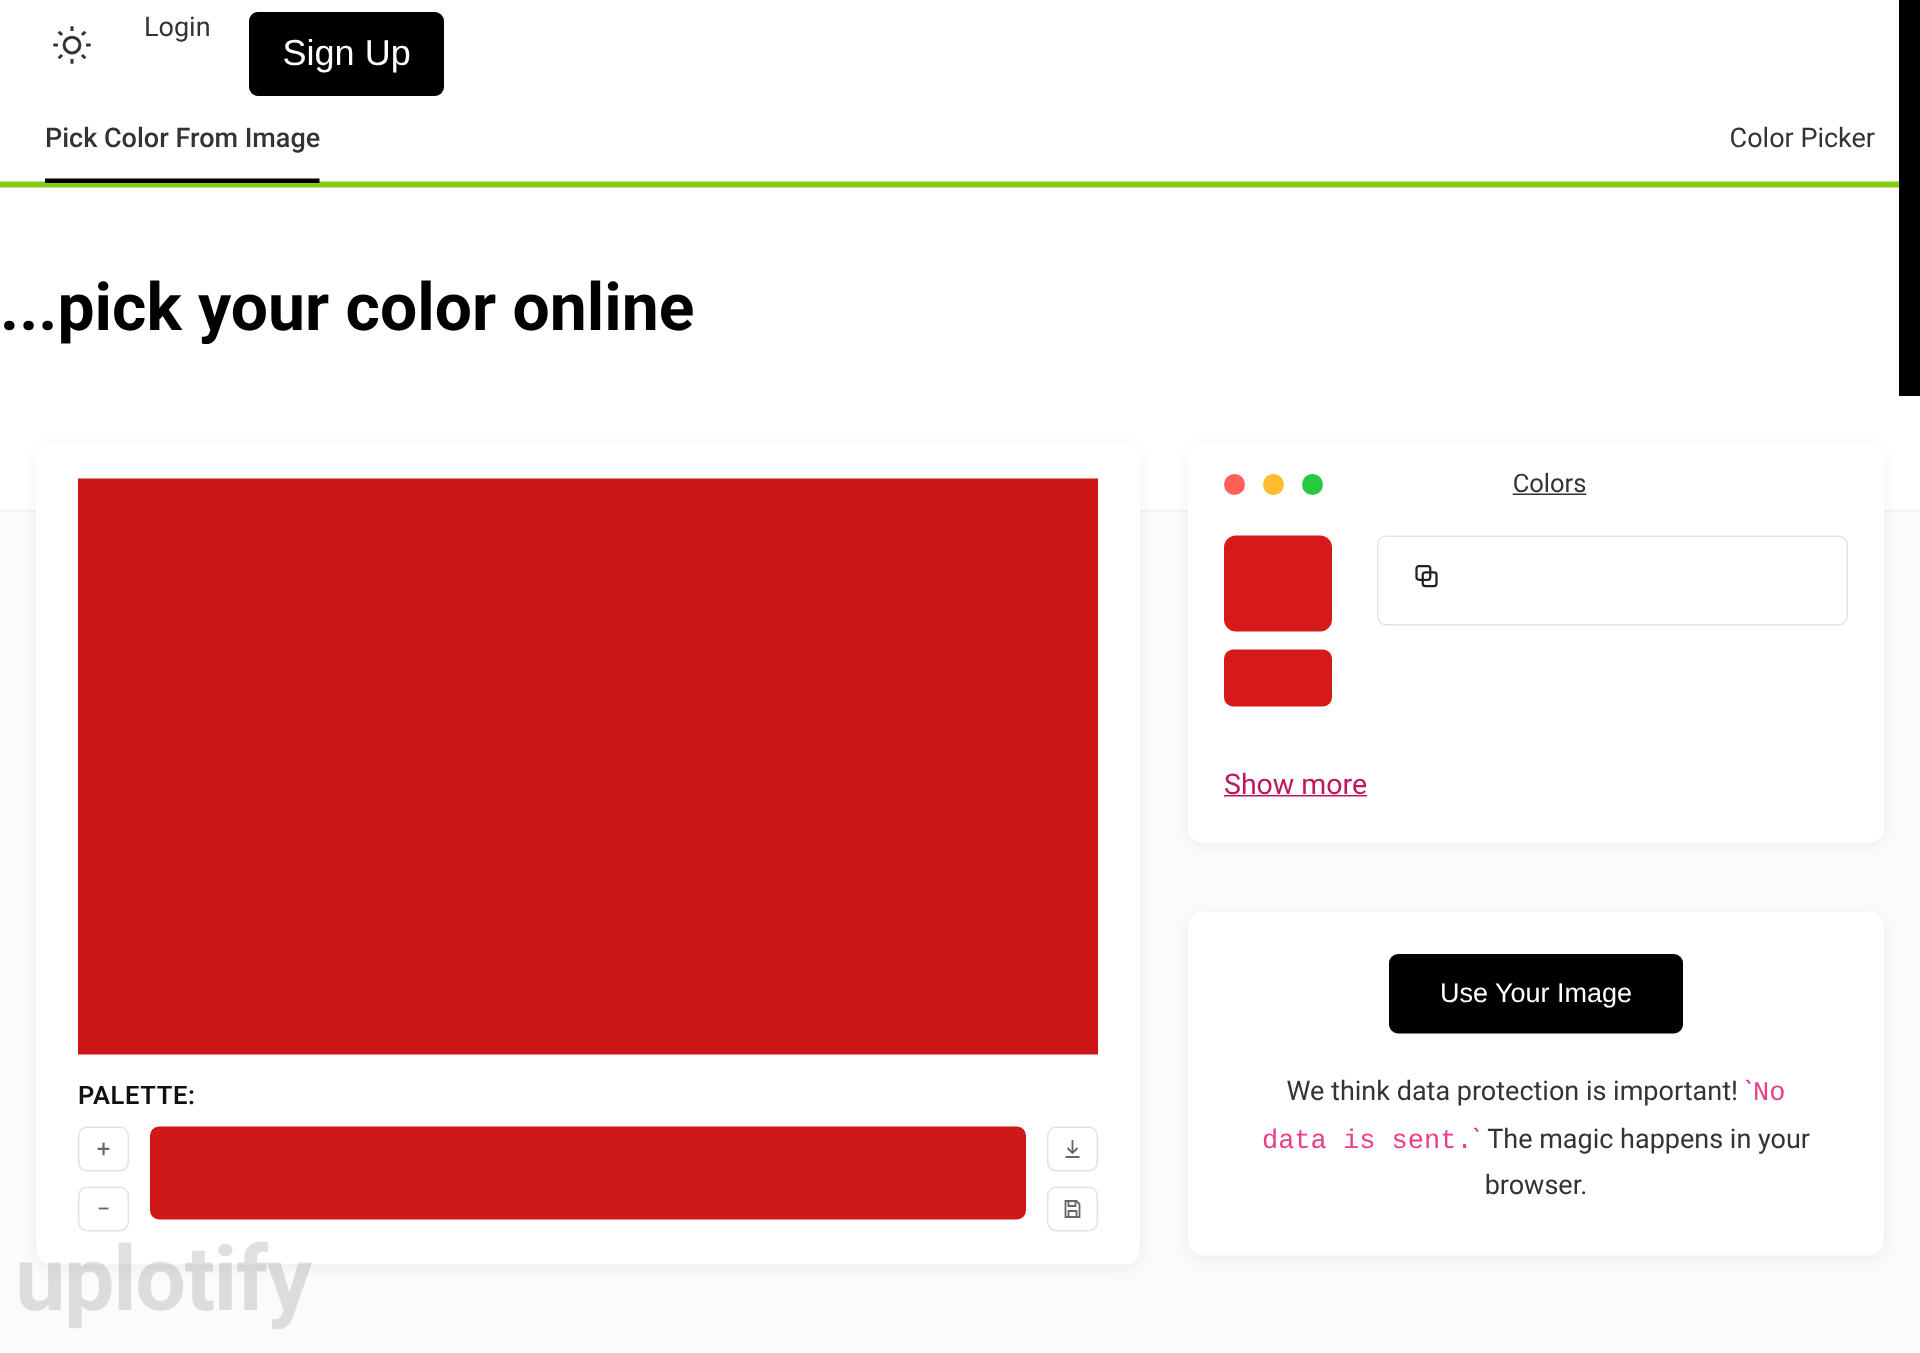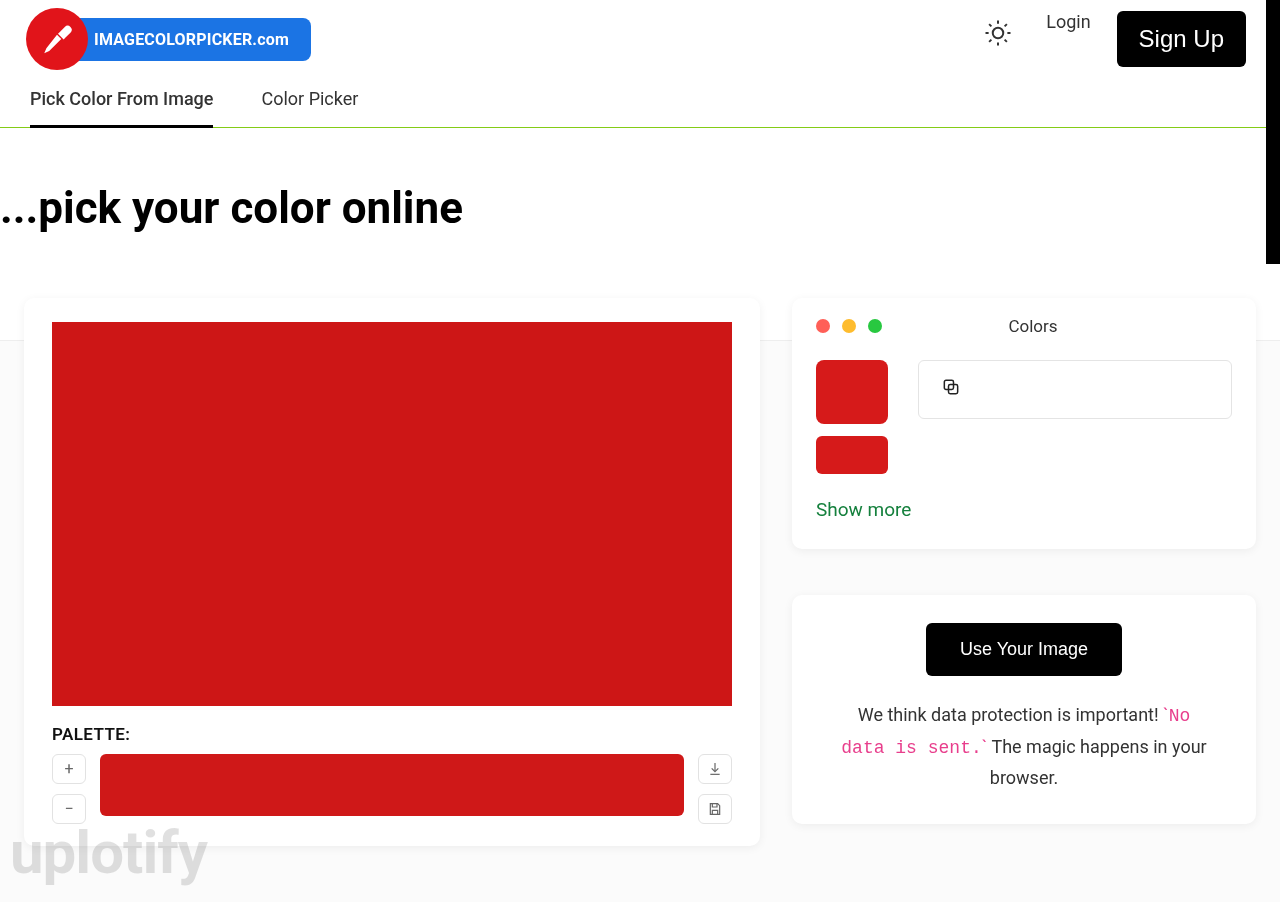--- a/index.html
+++ b/index.html
@@ -8,21 +8,21 @@
 
 .header { display: flex; align-items: center; justify-content: space-between; padding: 8px 34px 0 26px; }
 .logo-group { display: flex; align-items: center; }
 .logo-circle { width: 62px; height: 62px; background: #e1141a; border-radius: 50%; display: flex; align-items: center; justify-content: center; z-index: 2; }
 .logo-badge { background: #1b74e4; color: #fff; font-weight: 700; font-size: 16px; letter-spacing: .2px; padding: 12px 22px 12px 28px; border-radius: 8px; margin-left: -22px; z-index: 1; white-space: nowrap; }
 .header-right { display: flex; gap: 26px; }
 .sun-btn { width: 44px; height: 44px; display: flex; align-items: center; justify-content: center; cursor: pointer; color: #333; }
 .login-link { font-size: 18px; color: #333; cursor: pointer; }
 .signup-btn { background: #000; color: #fff; font-size: 24px; font-weight: 500; padding: 14px 22px; border-radius: 6px; border: none; cursor: pointer; }
 
-.tabs { display: flex; gap: 48px; padding: 18px 30px 0 30px; border-bottom: 1px solid #84cc16; }
+.tabs { display: flex; gap: 36px; padding: 18px 30px 0 30px; border-bottom: 4px solid #84cc16; justify-content: space-between; }
 .tab { font-size: 18px; color: #333; padding: 0 0 16px 0; cursor: pointer; }
 .tab.active { font-weight: 500; border-bottom: 3px solid #000; margin-bottom: -1px; }
 
 .hero { padding: 54px 0 64px 0; }
 .hero h1 { font-size: 44px; font-weight: 700; color: #000; }
 
 .bg-split { position: absolute; left: 0; right: 0; top: 340px; bottom: 0; background: #fbfbfb; border-top: 1px solid #eee; z-index: -1; }
 
 .content { display: flex; gap: 32px; padding: 0 24px; }
 
@@ -37,54 +37,46 @@
 
 .side { flex: 1; display: flex; flex-direction: column; gap: 46px; }
 
 .colors-card { background: #fff; border-radius: 10px; box-shadow: 0 2px 10px rgba(0,0,0,0.06); padding: 18px 24px 28px 24px; }
 .colors-top { display: flex; align-items: center; }
 .traffic { display: flex; gap: 12px; }
 .dot { width: 14px; height: 14px; border-radius: 50%; }
 .dot.red { background: #ff5f57; }
 .dot.yellow { background: #febc2e; }
 .dot.green { background: #28c840; }
-.colors-title { flex: 1; text-align: center; font-size: 17px; color: #333; padding-right: 48px; }
+.colors-title { flex: 1; text-align: center; font-size: 17px; color: #333; padding-right: 48px; text-decoration: underline; }
 .color-body { display: flex; gap: 30px; margin-top: 24px; }
 .swatch-col { display: flex; flex-direction: column; gap: 12px; }
 .swatch-big { width: 72px; height: 64px; background: #d61a1a; border-radius: 8px; }
 .swatch-small { width: 72px; height: 38px; background: #d61a1a; border-radius: 6px; }
 .value-col { flex: 1; display: flex; flex-direction: column; gap: 14px; }
 .value-box { border: 1px solid #e4e4e4; border-radius: 6px; padding: 16px 14px; display: flex; align-items: center; font-family: "Courier New", monospace; font-size: 18px; color: #111; background: #fff; }
 .value-box.highlight { outline: 5px solid #ff0000; border-color: transparent; }
 .value-box .txt { flex: 1; white-space: nowrap; overflow: hidden; }
 .copy-icon { margin-left: 8px; color: #222; cursor: pointer; }
-.show-more { margin-top: 24px; font-size: 19px; color: #15803d; cursor: pointer; }
+.show-more { margin-top: 40px; font-size: 19px; color: #be185d; cursor: pointer; text-decoration: underline; }
 
 .use-card { background: #fff; border-radius: 10px; box-shadow: 0 2px 10px rgba(0,0,0,0.06); padding: 28px 42px 30px 42px; text-align: center; }
 .use-btn { background: #000; color: #fff; border: none; font-size: 18px; padding: 16px 34px; border-radius: 6px; cursor: pointer; margin-bottom: 24px; }
 .use-text { font-size: 18px; color: #333; line-height: 1.7; }
 .code-pink { font-family: "Courier New", monospace; color: #e83e8c; }
 .code-tick { color: #e83e8c; }
 
 .watermark { position: absolute; left: 10px; bottom: 14px; font-size: 60px; font-weight: 700; color: rgba(0,0,0,0.12); letter-spacing: -1px; }
 </style>
 </head>
 <body>
 
 <div class="right-black-strip"></div>
 
 <div class="header">
-  <div class="logo-group">
-    <div class="logo-circle">
-      <svg viewBox="0 0 24 24" width="34" height="34" fill="#fff">
-          <path d="M17.5 3.5a2.8 2.8 0 0 1 4 4L18 11l-1.3 1.3-4-4L14 7l3.5-3.5zM12 9l3 3-8.5 8.5L3 22l1.5-3.5L12 9z"></path>
-        </svg>
-    </div>
-    <div class="logo-badge">IMAGECOLORPICKER.com</div>
-  </div>
   <div class="header-right">
     <div class="sun-btn">
       <svg viewBox="0 0 24 24" width="30" height="30" fill="none" stroke="currentColor" stroke-width="1.6">
           <circle cx="12" cy="12" r="4.2"></circle>
           <line x1="12" y1="2" x2="12" y2="4.5"></line>
           <line x1="12" y1="19.5" x2="12" y2="22"></line>
           <line x1="2" y1="12" x2="4.5" y2="12"></line>
           <line x1="19.5" y1="12" x2="22" y2="12"></line>
           <line x1="4.9" y1="4.9" x2="6.7" y2="6.7"></line>
           <line x1="17.3" y1="17.3" x2="19.1" y2="19.1"></line>

